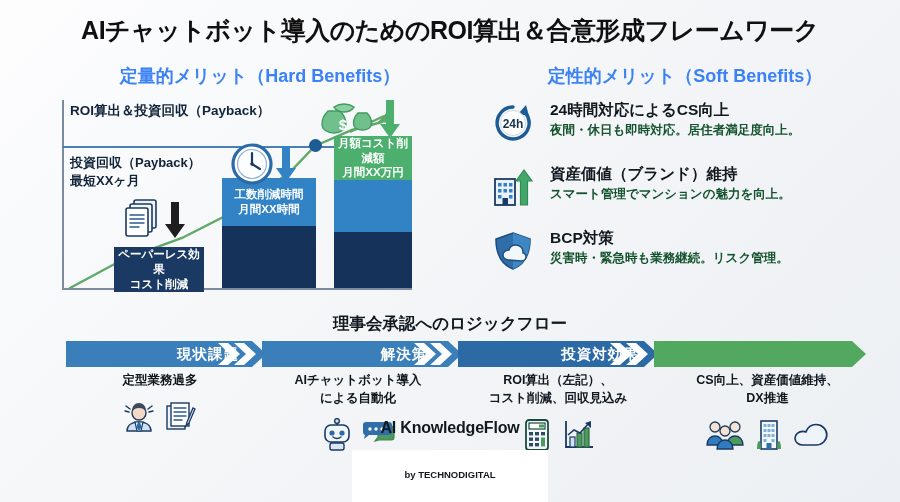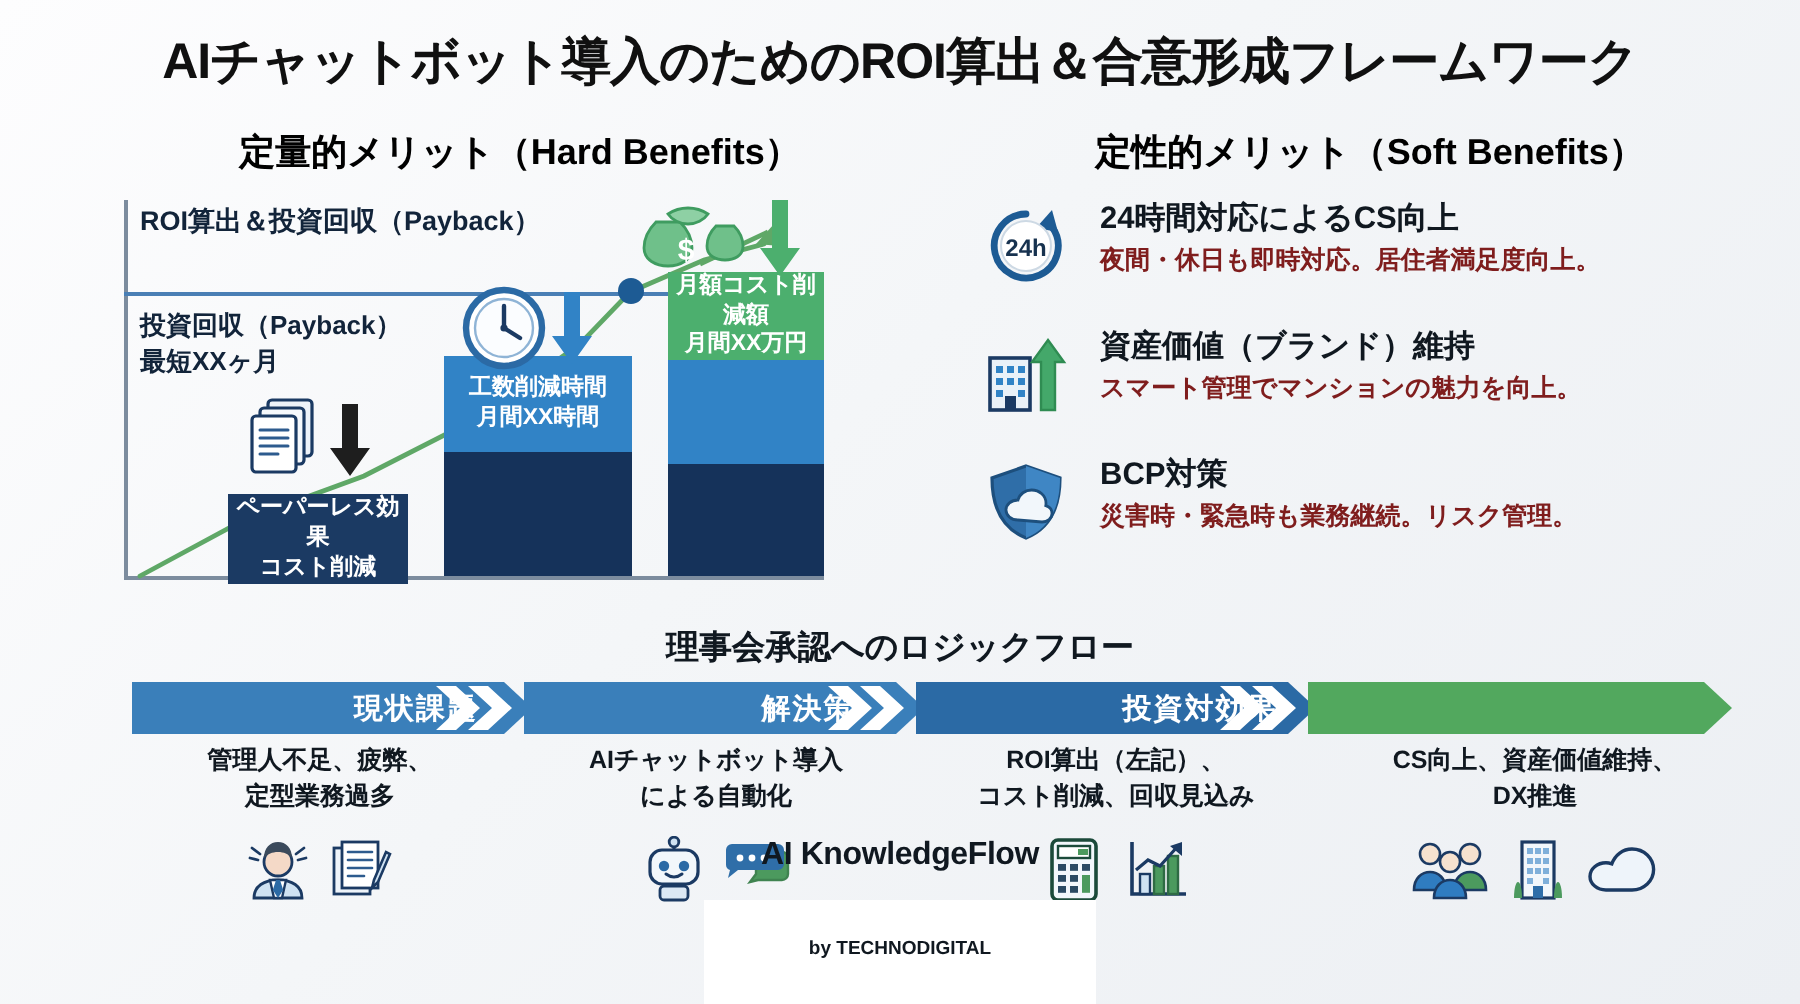--- a/index.html
+++ b/index.html
@@ -13,21 +13,21 @@
 
   
   .title{
     position:absolute;left:0;right:0;top:14px;text-align:center;
     font-size:25px;font-weight:bold;letter-spacing:-0.5px;color:#101010;
     white-space:nowrap;
   }
 
   
   .sec-head{
-    position:absolute;font-size:18px;font-weight:bold;color:#000000;white-space:nowrap;
+    position:absolute;font-size:18px;font-weight:bold;color:#3b82f6;white-space:nowrap;
   }
   #hardHead{left:100px;top:64px;width:320px;text-align:center;}
   #softHead{left:485px;top:64px;width:400px;text-align:center;}
 
   
   .chart{position:absolute;left:62px;top:100px;width:350px;height:190px;}
   .axis-y{position:absolute;left:0;top:0;width:2px;height:190px;background:#7c8c9e;}
   .axis-x{position:absolute;left:0;bottom:0;width:350px;height:2px;background:#7c8c9e;}
   .midline{position:absolute;left:0;top:46px;width:348px;height:2px;background:#4a7fb5;}
 
@@ -47,21 +47,21 @@
        background:#1d5b94;}
 
   .ic{position:absolute;}
   .dnArrow{position:absolute;}
 
   
   .soft{position:absolute;left:490px;top:100px;width:400px;}
   .srow{display:flex;align-items:flex-start;gap:14px;margin-bottom:18px;}
   .sicon{width:46px;height:46px;flex:0 0 46px;display:flex;align-items:center;justify-content:center;}
   .stitle{font-size:15.5px;font-weight:bold;color:#101820;line-height:1.25;white-space:nowrap;}
-  .sdesc{font-size:12.5px;font-weight:bold;color:#7f1d1d;margin-top:3px;line-height:1.3;white-space:nowrap;}
+  .sdesc{font-size:12.5px;font-weight:bold;color:#14532d;margin-top:3px;line-height:1.3;white-space:nowrap;}
 
   
   .flow-head{position:absolute;left:0;right:0;top:313px;text-align:center;
              font-size:16.5px;font-weight:bold;color:#101820;}
   .flowband{position:absolute;left:66px;top:341px;width:800px;height:26px;}
   .step{position:absolute;top:0;height:26px;display:flex;align-items:center;justify-content:center;
         color:#fff;font-size:14.5px;font-weight:bold;letter-spacing:1px;padding-left:44px;}
 
   .fcol{position:absolute;top:372px;text-align:center;}
   .fcap{font-size:12.5px;font-weight:bold;color:#101820;line-height:1.42;white-space:nowrap;}
@@ -243,21 +243,20 @@
         <polygon points="544,2 554,2 566,13 554,24 544,24 556,13"></polygon>
         <polygon points="560,2 570,2 582,13 570,24 560,24 572,13"></polygon>
       </g>
     </svg>
     <div class="step" style="left:0;width:196px;">現状課題</div>
     <div class="step" style="left:198px;width:192px;">解決策</div>
     <div class="step" style="left:394px;width:192px;">投資対効果</div>
   </div>
 
   <div class="fcol" style="left:60px;width:200px;">
-    <div class="fcap">管理人不足、疲弊、</div>
     <div class="fcap">定型業務過多</div>
     <div class="ficons">
       <svg width="34" height="34" viewBox="0 0 34 34">
         <path d="M5 31c0-6 5-9 12-9s12 3 12 9z" fill="#cfe2f2" stroke="#1b3a63" stroke-width="1.4"></path>
         <path d="M13 22h8l-2 9h-4z" fill="#ffffff" stroke="#1b3a63" stroke-width="1.2"></path>
         <path d="M16 22h2l1.6 5-2.6 4-2.6-4z" fill="#2b6aa5"></path>
         <circle cx="17" cy="13" r="7" fill="#f4d9c7" stroke="#1b3a63" stroke-width="1.4"></circle>
         <path d="M10 11c0-5 3-8 7-8s7 3 7 8c-2-2-4-3-7-3s-5 1-7 3z" fill="#3b4a5c"></path>
         <g stroke="#1b3a63" stroke-width="1.4" stroke-linecap="round">
           <line x1="4" y1="6" x2="8" y2="9"></line>

